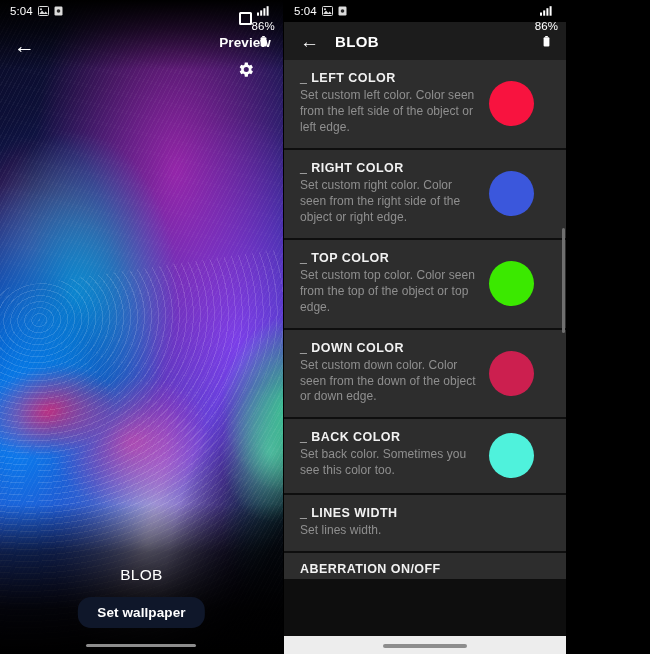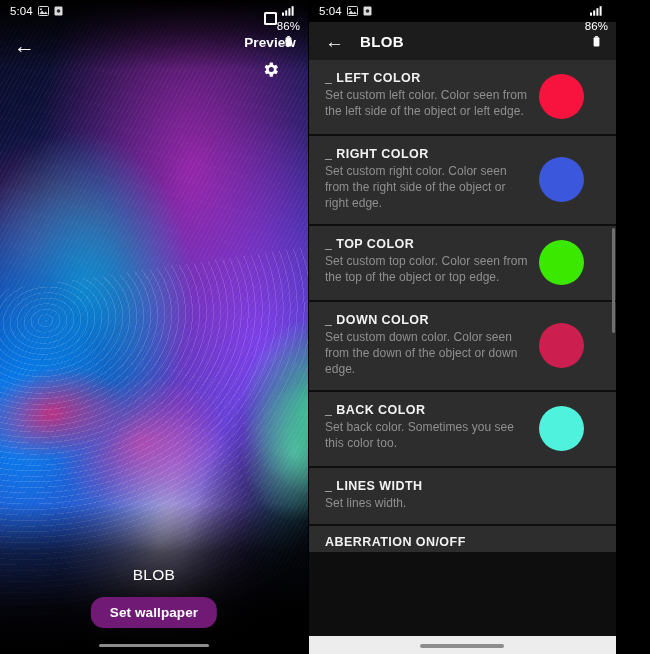--- a/index.html
+++ b/index.html
@@ -1,17 +1,17 @@
 <!DOCTYPE html>
 <html><head>
 <meta charset="utf-8">
 <style>
   html,body{margin:0;padding:0;background:#000;}
   body{width:650px;height:654px;overflow:hidden;font-family:"Liberation Sans",sans-serif;}
-  .root{display:flex;width:616px;height:654px;}
+  .root{display:flex;width:566px;height:654px;}
 
   
   .phone-left{position:relative;width:325px;height:654px;overflow:hidden;background:#05040a;}
 
   .wall{position:absolute;inset:0;overflow:hidden;background:#070611;}
   .wall .g{position:absolute;inset:-10%;}
 
   .g1{background:
       radial-gradient(60% 42% at 14% 62%, rgba(0,140,255,.95) 0%, rgba(0,90,210,.55) 42%, rgba(0,0,0,0) 72%),
       radial-gradient(44% 30% at 30% 46%, rgba(0,225,235,.70) 0%, rgba(0,120,200,0) 70%),
@@ -173,21 +173,21 @@
         <span class="preview-lbl">Preview</span>
         <span class="gear">
           <svg width="19" height="19" viewBox="0 0 24 24" fill="#fff">
               <path d="M19.4 13a7.8 7.8 0 0 0 0-2l2-1.6-2-3.4-2.4 1a7.6 7.6 0 0 0-1.7-1L14.9 3h-3.8l-.4 2.9a7.6 7.6 0 0 0-1.7 1l-2.4-1-2 3.4L6.6 11a7.8 7.8 0 0 0 0 2l-2 1.6 2 3.4 2.4-1c.5.4 1.1.8 1.7 1l.4 3h3.8l.4-3c.6-.2 1.2-.6 1.7-1l2.4 1 2-3.4zM13 15.2A3.2 3.2 0 1 1 13 8.8a3.2 3.2 0 0 1 0 6.4z"></path>
             </svg>
         </span>
       </div>
     </div>
 
     <div class="wall-name">BLOB</div>
-    <button class="setwall" style="background: #701a75; border-radius: 13px;">Set wallpaper</button>
+    <button class="setwall" style="background: #0f172a; border-radius: 13px;">Set wallpaper</button>
     <div class="gesture"></div>
   </div>
 
   <div class="phone-right">
 
     <div class="statusbar rt-status">
       <div class="sb-left">
         <span class="sb-time">5:04</span>
         <span class="sb-ic">
           <svg width="11" height="10" viewBox="0 0 11 10">

